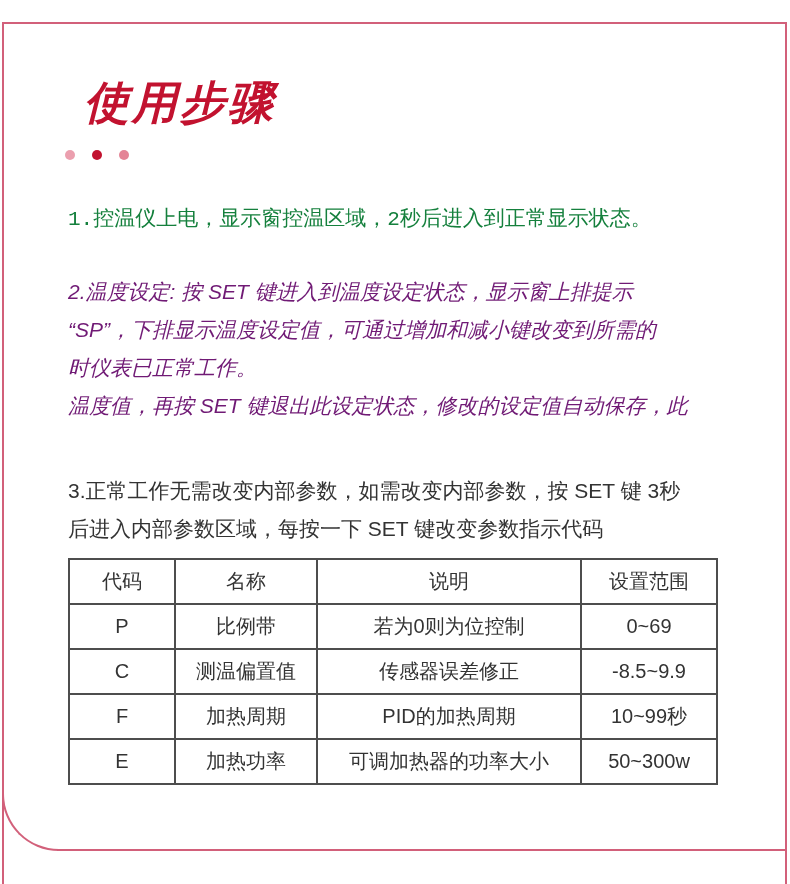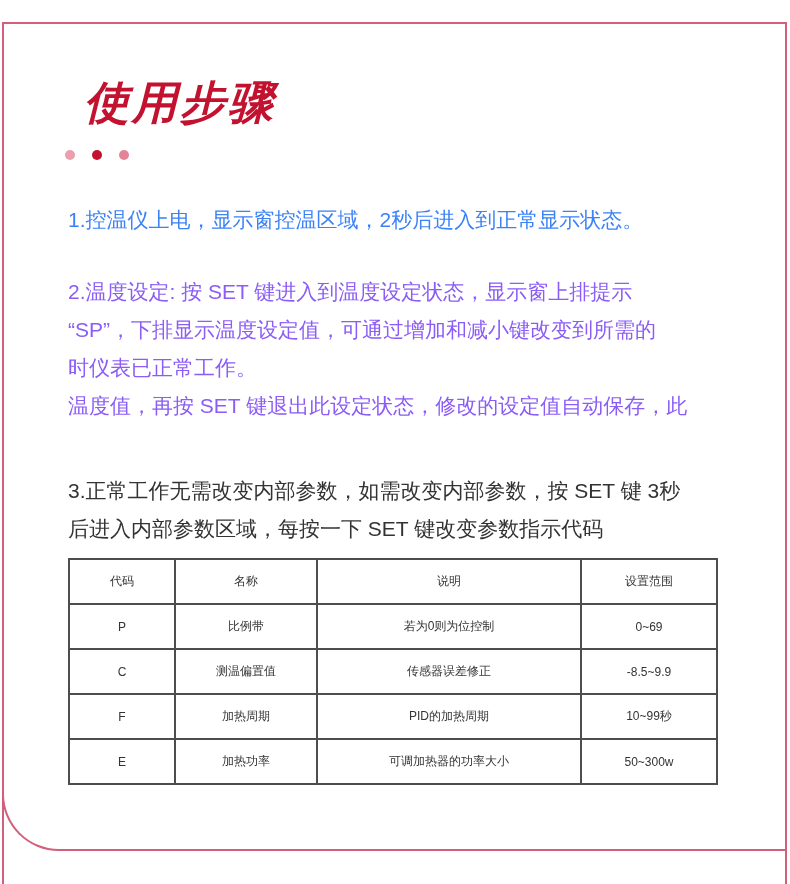--- a/index.html
+++ b/index.html
@@ -39,21 +39,21 @@
     font-size: 21px; line-height: 38px;
   }
   .step-1 { top: 201px; }
   .step-2 { top: 273px; }
   .step-3 { top: 462px; margin-top: 10px; }
   .step-line { white-space: nowrap; }
 
   .param-table {
     position: absolute; left: 68px; top: 558px; width: 648px;
     border-collapse: collapse; table-layout: fixed;
-    font-size: 12px; text-align: center;
+    font-size: 20px; text-align: center;
   }
   .param-table th, .param-table td {
     border: 2px solid #4d4d4d;
     height: 43px;
     font-weight: normal;
     padding: 0 2px;
     overflow: hidden;
   }
 </style>
 </head>
@@ -68,25 +68,25 @@
   <div class="frame-arc" style="border-color: rgb(210, 96, 122);"></div>
 
   <h1 class="page-title" style="color: rgb(194, 18, 47);">使用步骤</h1>
 
   <div class="title-dots">
     <span class="dot" style="background-color: rgb(235, 159, 174);"></span>
     <span class="dot" style="background-color: rgb(194, 18, 47);"></span>
     <span class="dot" style="background-color: rgb(228, 132, 150);"></span>
   </div>
 
-  <div class="step step-1" style="color: #3b82f6;">
+  <div class="step step-1" style="color: #15803d; font-family: Liberation Mono, monospace;">
     <div class="step-line">1.控温仪上电，显示窗控温区域，2秒后进入到正常显示状态。</div>
   </div>
 
-  <div class="step step-2" style="color: #8b5cf6;">
+  <div class="step step-2" style="color: #701a75; font-style: italic;">
     <div class="step-line">2.温度设定: 按 SET 键进入到温度设定状态，显示窗上排提示</div>
     <div class="step-line">“SP”，下排显示温度设定值，可通过增加和减小键改变到所需的</div>
     <div class="step-line">时仪表已正常工作。</div>
     <div class="step-line">温度值，再按 SET 键退出此设定状态，修改的设定值自动保存，此</div>
   </div>
 
   <div class="step step-3" style="color: rgb(51, 51, 51);">
     <div class="step-line">3.正常工作无需改变内部参数，如需改变内部参数，按 SET 键 3秒</div>
     <div class="step-line">后进入内部参数区域，每按一下 SET 键改变参数指示代码</div>
   </div>

